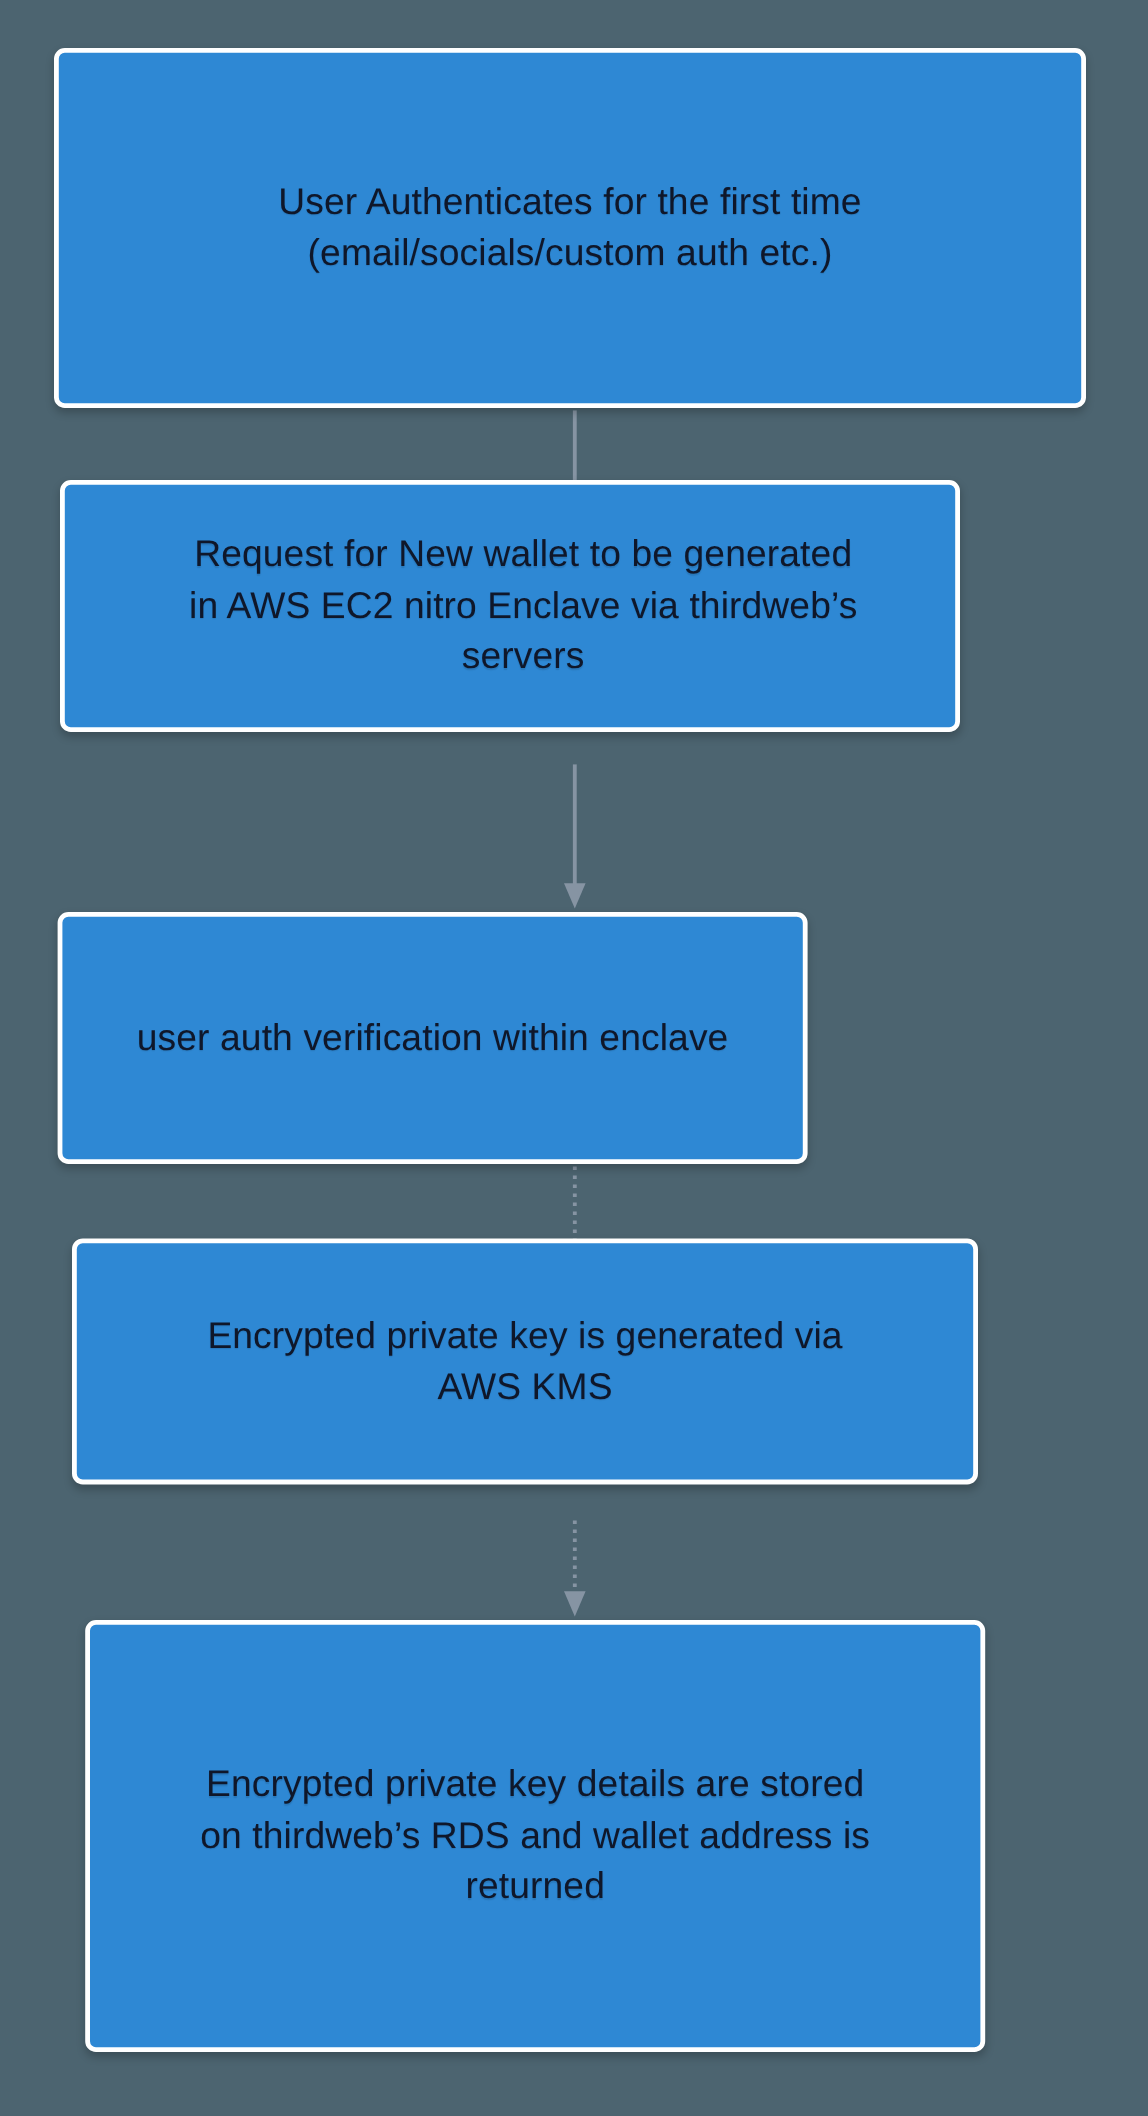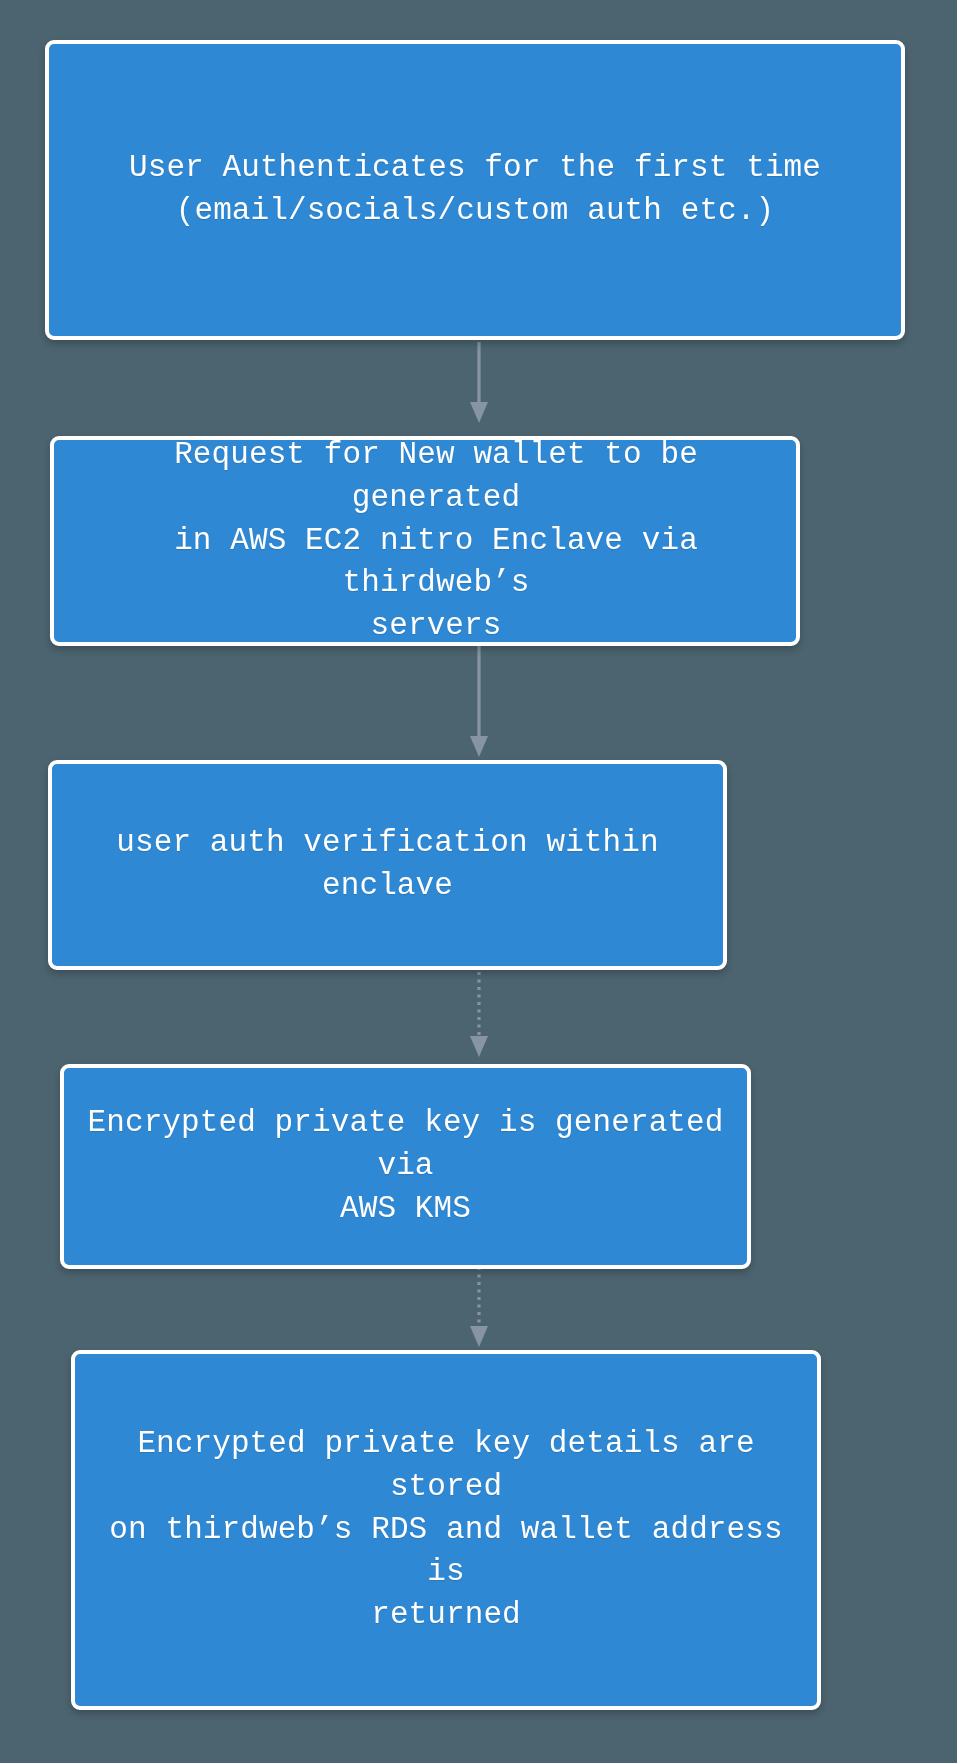--- a/index.html
+++ b/index.html
@@ -29,35 +29,35 @@
     border: 4px solid #ffffff;
     border-radius: 9px;
     box-shadow: 0 4px 7px rgba(0, 0, 0, 0.22);
     display: flex;
     align-items: center;
     justify-content: center;
     padding: 6px 18px;
   }
 
   .node-label {
-    color: #ffffff;
-    font-family: Liberation Mono, monospace;
+    color: #0f172a;
+    font-family: Liberation Sans, sans-serif;
     font-size: 31px;
     line-height: 1.38;
     text-align: center;
     letter-spacing: 0.1px;
     white-space: pre-line;
     text-shadow: 0 1px 1px rgba(0, 0, 0, 0.12);
   }
 
   
   #node-1 { left: 45px;  top: 40px;   width: 860px; height: 300px; }
-  #node-2 { left: 50px;  top: 436px;  width: 750px; height: 210px; padding-left: 40px; }
-  #node-3 { left: 48px;  top: 760px;  width: 679px; height: 210px; }
-  #node-4 { left: 60px;  top: 1064px; width: 691px; height: 205px; justify-content: flex-end; }
+  #node-2 { left: 50px;  top: 400px;  width: 750px; height: 210px; padding-left: 40px; }
+  #node-3 { left: 48px;  top: 760px;  width: 625px; height: 210px; }
+  #node-4 { left: 60px;  top: 1032px; width: 755px; height: 205px; }
   #node-5 { left: 50px;  top: 1350px; width: 750px; height: 360px; margin-left: 21px; }
 
   
   .connector {
     position: absolute;
     left: 0;
     top: 0;
     width: 957px;
     height: 1763px;
     pointer-events: none;

